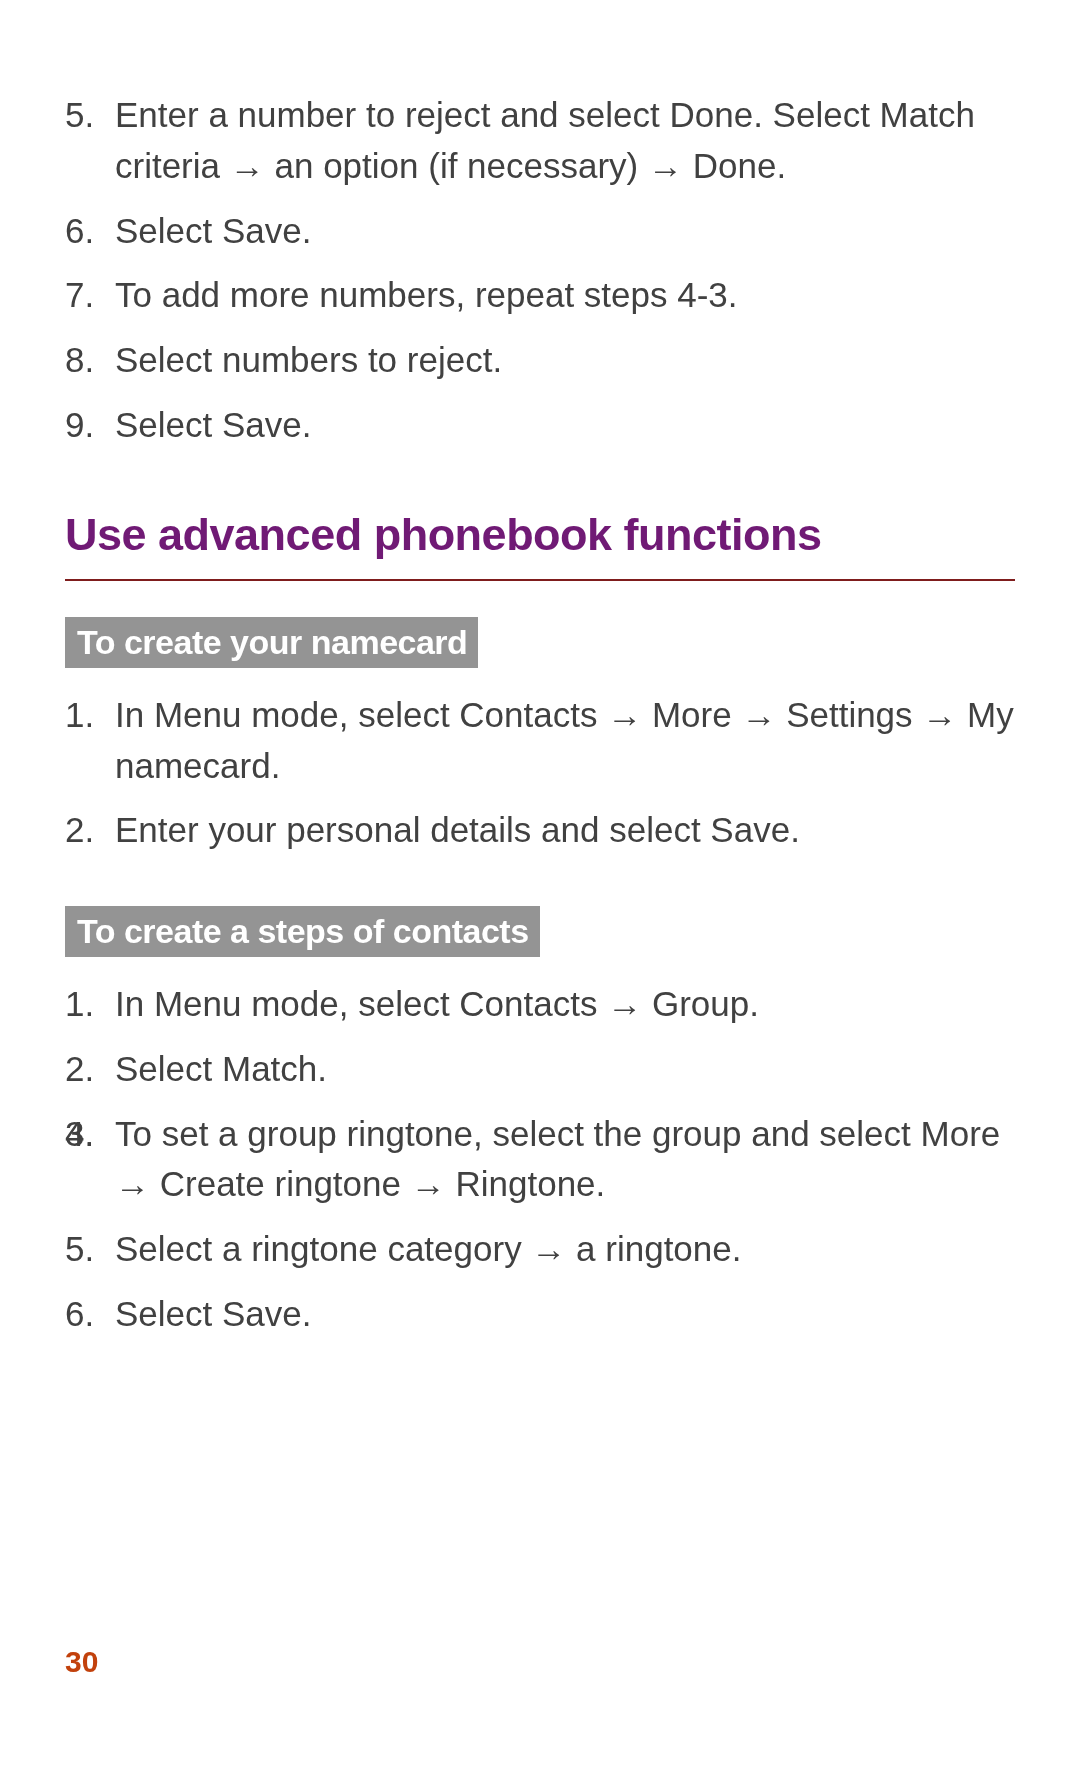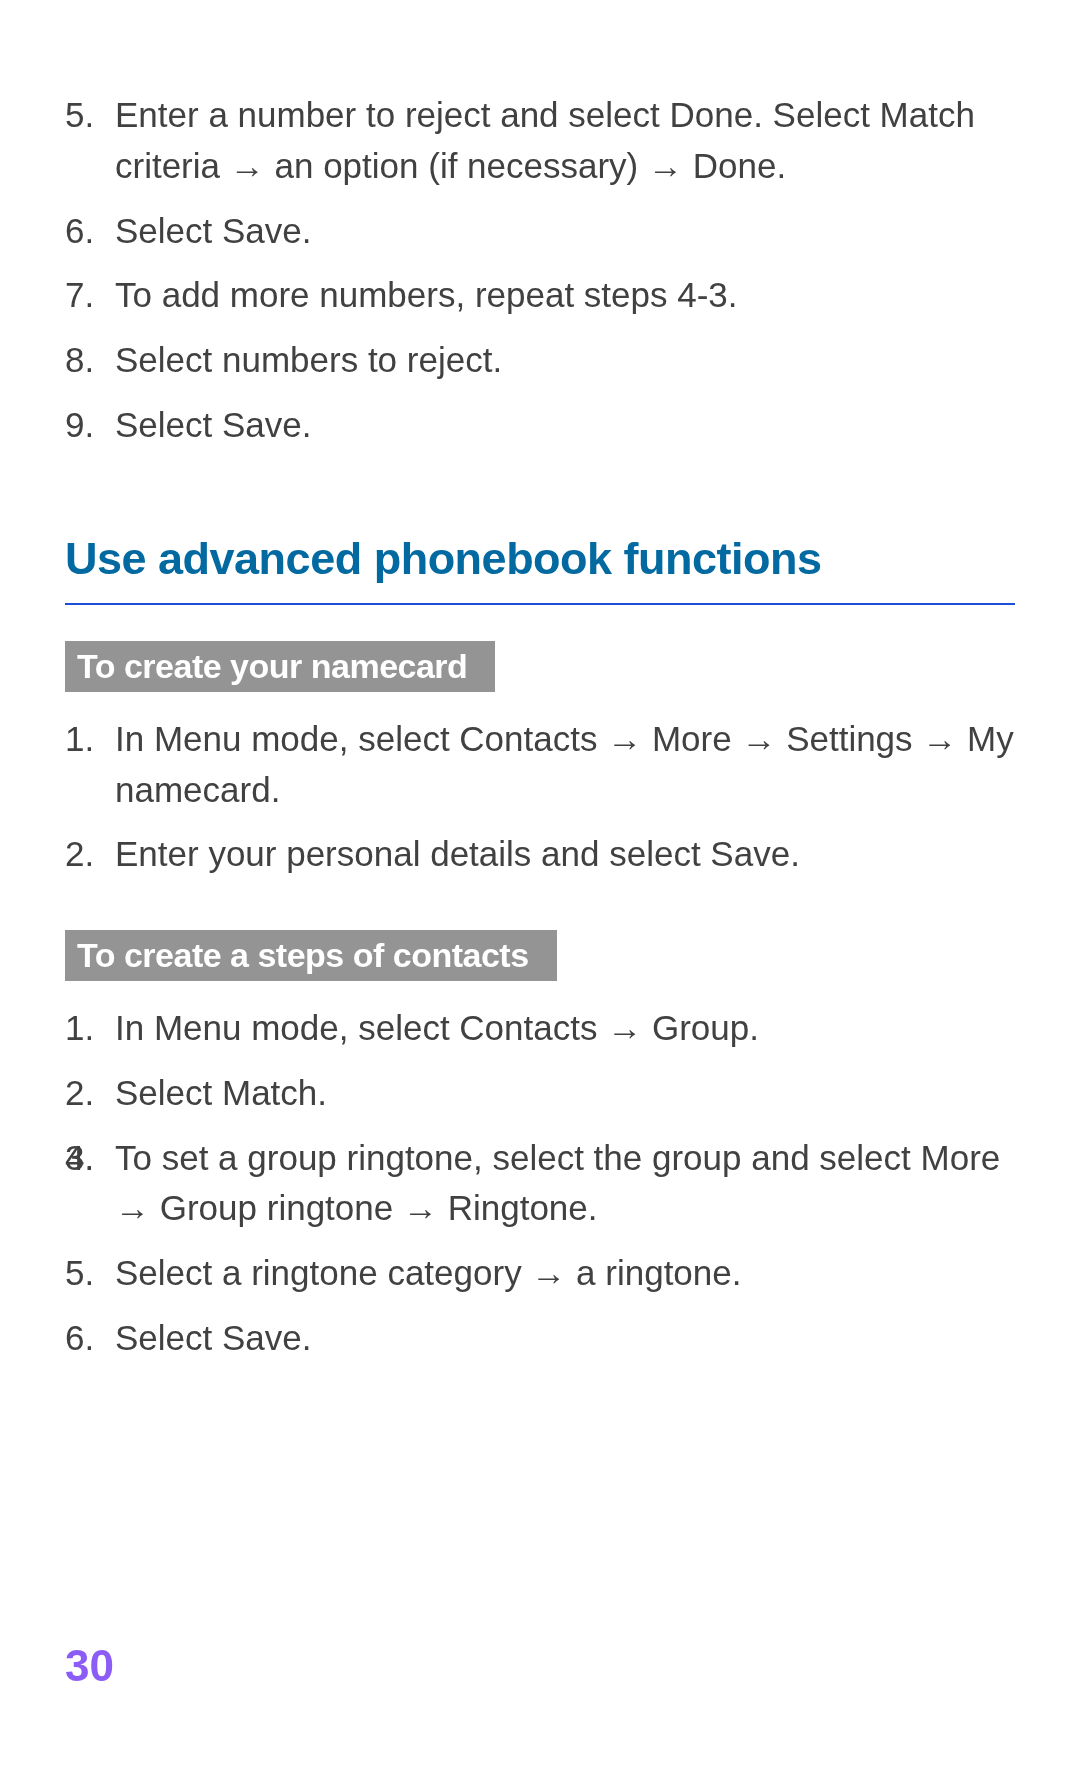--- a/index.html
+++ b/index.html
@@ -30,46 +30,46 @@
     position: relative;
   }
   ol.steps li .num {
     position: absolute;
     left: 0;
     top: 0;
   }
   .heading {
     font-size: 45px;
     font-weight: bold;
-    color: #0369a1;
-    margin-top: 80px;
+    color: #701a75;
+    margin-top: 56px;
     padding-bottom: 16px;
-    border-bottom: 2px solid #1d4ed8;
+    border-bottom: 2px solid #7f1d1d;
     line-height: 1.25;
     letter-spacing: -0.5px;
   }
   .sub-heading {
     display: inline-block;
     background: #949494;
     color: #ffffff;
     font-size: 34px;
     font-weight: bold;
-    padding: 6px 28px 6px 12px;
+    padding: 6px 11px 6px 12px;
     margin-top: 36px;
     margin-bottom: 22px;
     letter-spacing: -0.5px;
   }
   .b { font-weight: normal; }
   .page-number {
     position: absolute;
-    bottom: 80px;
+    bottom: 92px;
     left: 65px;
-    font-size: 44px;
+    font-size: 30px;
     font-weight: bold;
-    color: #8b5cf6;
+    color: #c2410c;
   }
 </style>
 </head>
 <body>
 
 <div class="page">
 
   <ol class="steps" id="top-steps">
       <li><span class="num">5.</span><span>Enter a number to reject and select <span class="b">Done</span>. Select <span class="b">Match criteria</span> → an option (if necessary) → <span class="b">Done</span>.</span></li>
       <li><span class="num">6.</span><span>Select <span class="b">Save</span>.</span></li>
@@ -84,19 +84,19 @@
   <ol class="steps" id="sub1-steps">
       <li><span class="num">1.</span><span>In Menu mode, select <span class="b">Contacts</span> → <span class="b">More</span> → <span class="b">Settings</span> → <span class="b">My namecard</span>.</span></li>
       <li><span class="num">2.</span><span>Enter your personal details and select <span class="b">Save</span>.</span></li>
     </ol>
 
   <div class="sub-heading">To create a steps of contacts</div>
   <ol class="steps" id="sub2-steps">
       <li><span class="num">1.</span><span>In Menu mode, select <span class="b">Contacts</span> → <span class="b">Group</span>.</span></li>
       <li><span class="num">2.</span><span>Select <span class="b">Match</span>.</span></li>
       <li><span class="num">3.</span></li>
-      <li><span class="num">4.</span><span>To set a group ringtone, select the group and select <span class="b">More</span> → <span class="b">Group ringtone</span> → <span class="b">Ringtone</span>.</span></li>
+      <li><span class="num">4.</span><span>To set a group ringtone, select the group and select <span class="b">More</span> → <span class="b">Create ringtone</span> → <span class="b">Ringtone</span>.</span></li>
       <li><span class="num">5.</span><span>Select a ringtone category → a ringtone.</span></li>
       <li><span class="num">6.</span><span>Select <span class="b">Save</span>.</span></li>
     </ol>
 
   <div class="page-number">30</div>
 </div>
 
 </body></html>

